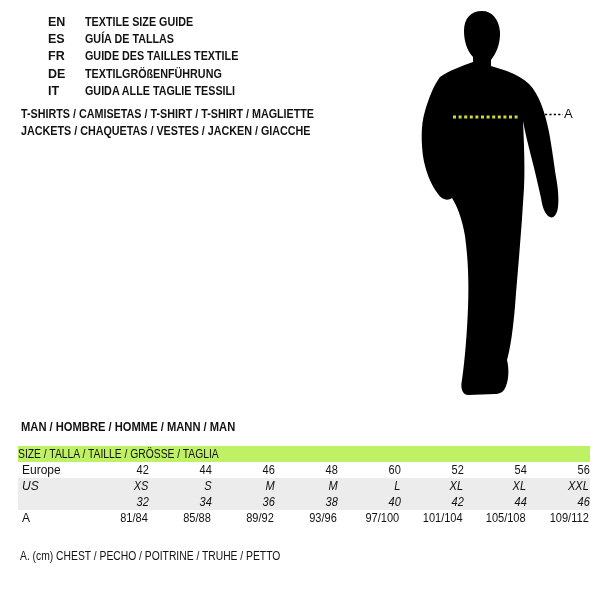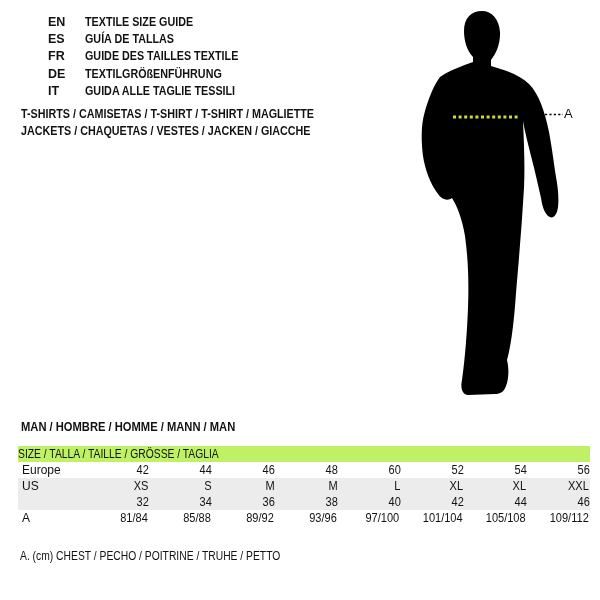--- a/index.html
+++ b/index.html
@@ -28,21 +28,21 @@
   .figure-wrap { left:412px; top:8px; width:158px; height:390px; }
   .measure-label { left:564px; top:106px; font-size:13px; }
 
   
   .section-title { left:21px; top:419px; font-size:13px; font-weight:700; }
 
   
   .sizetable { left:18px; top:446px; width:572px; font-size:12px; }
   .thead { background:#bef264; height:16px; line-height:16.5px; }
   .trow { display:flex; height:16px; line-height:16.5px; }
-  .trow.shade { background:#ececec; }
+  .trow.shade { background:#ececec;font-style:italic; }
   .tlabel { width:64px; padding-left:4px; }
   .tcell { flex:1; text-align:right; }
   .tcell .cnum { display:inline-block; transform:scaleX(0.92); }
 
   
   .footnote { left:20px; top:549px; font-size:12px; font-weight:400; }
 </style>
 </head>
 <body>
 

